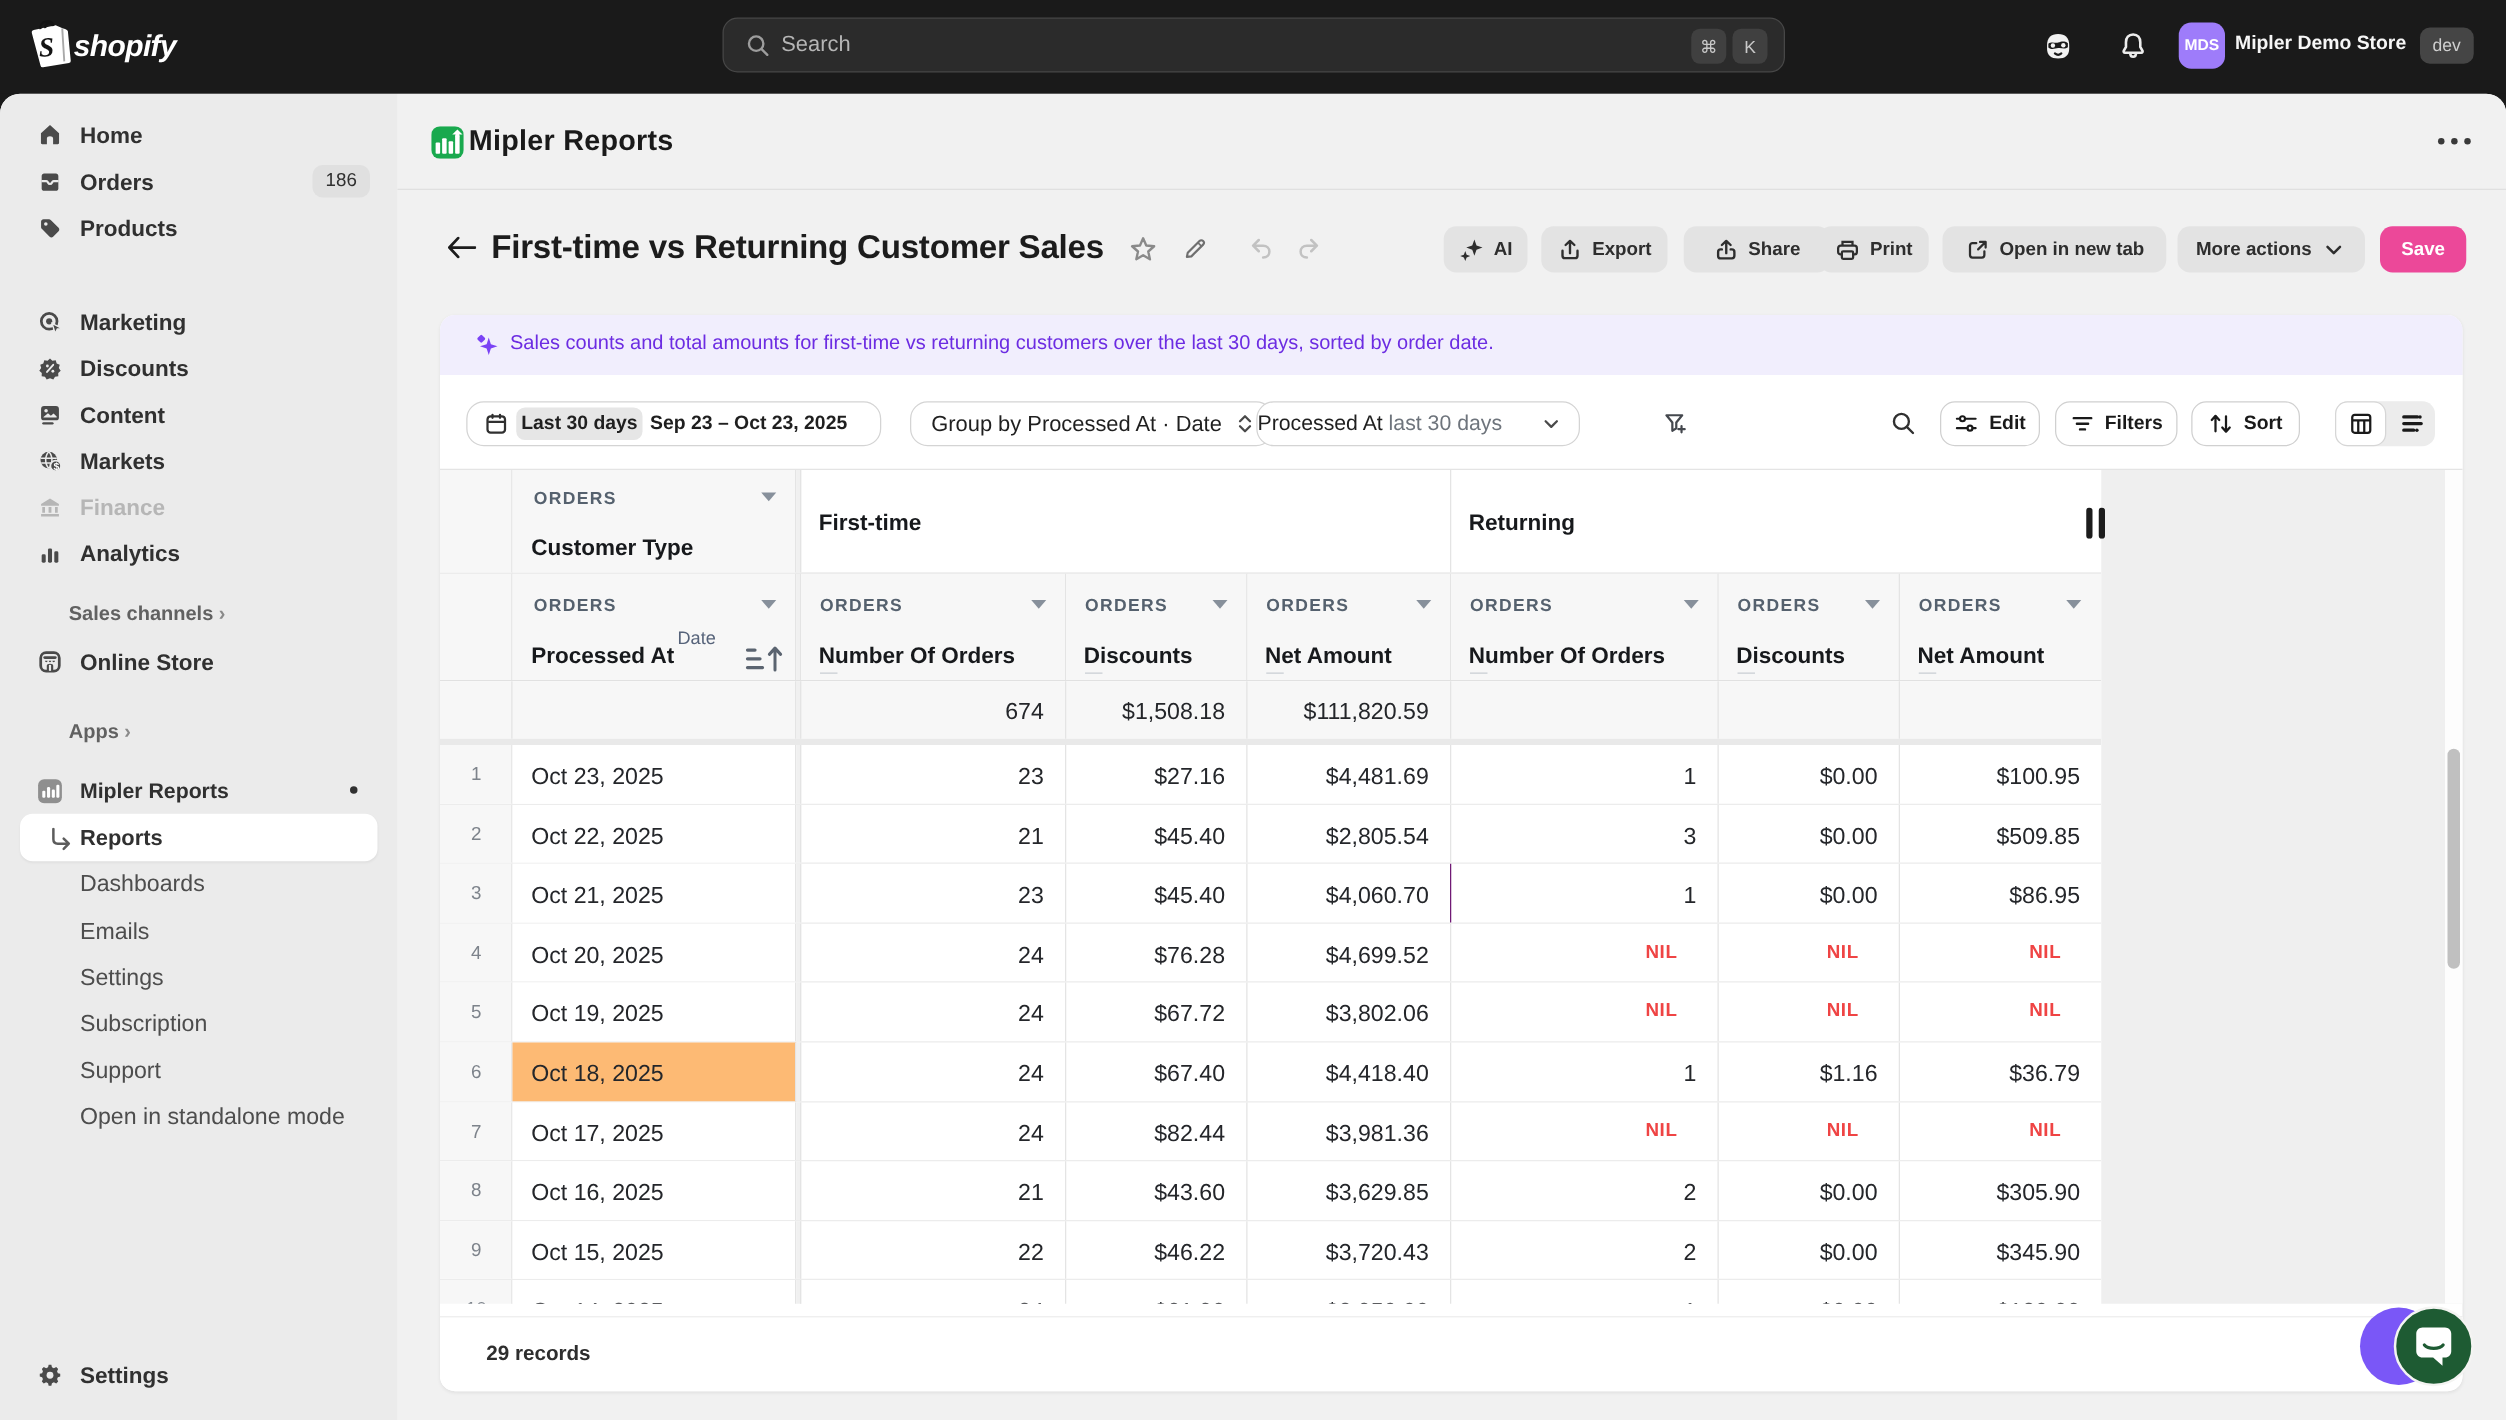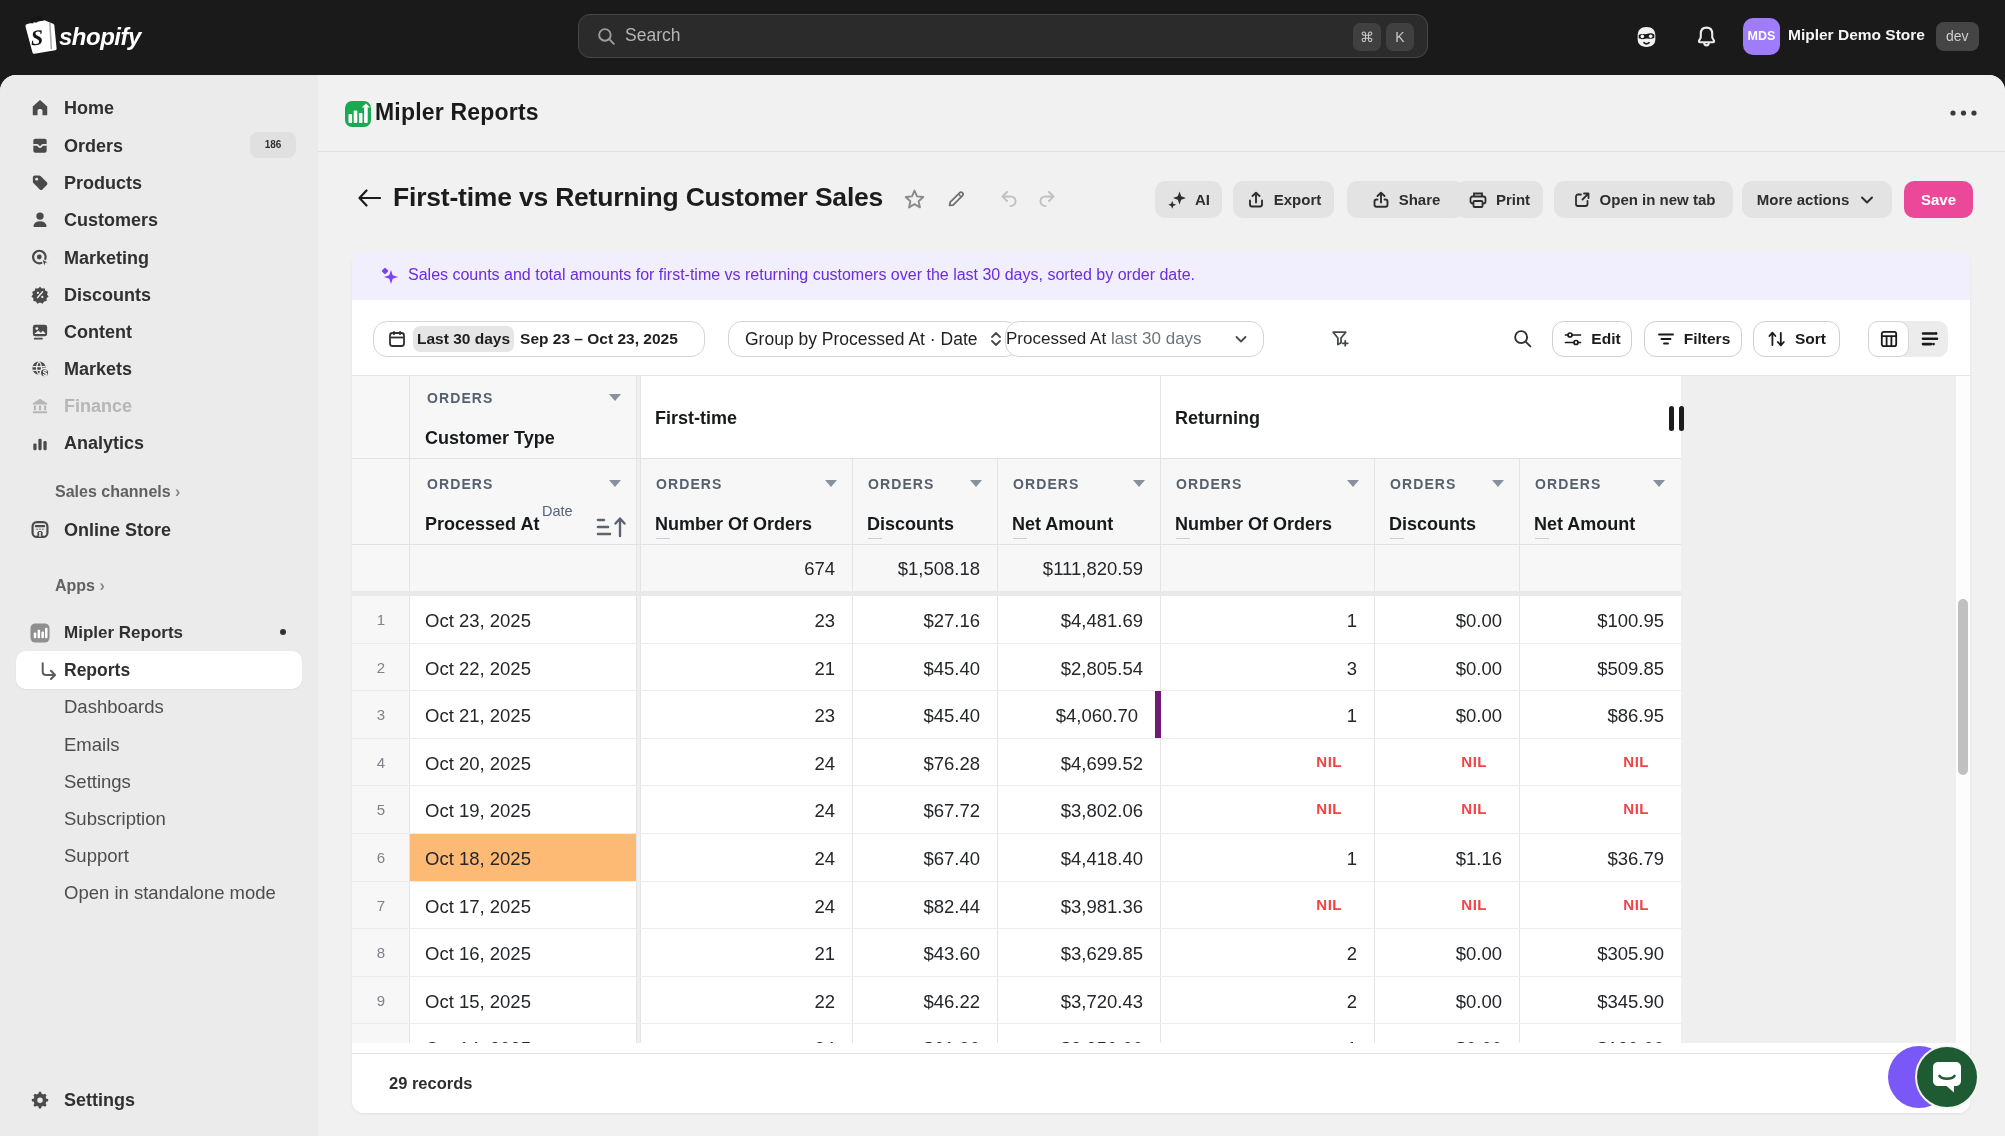--- a/index.html
+++ b/index.html
@@ -18,21 +18,21 @@
 #devbadge { position:absolute; left:1936px; top:22px; padding:0 10px; height:29px; background:#454545; border-radius:8px; color:#cfcfcf; font-size:14px; line-height:29px; }
 
 #frame { position:absolute; top:75px; left:0; width:2005px; height:1061px; background:#f1f1f1; border-radius:16px 16px 0 0; overflow:hidden; }
 
 #sidebar { position:absolute; left:0; top:0; width:318px; height:1061px; background:#ebebeb; }
 .nav { position:absolute; left:0; width:318px; height:38px; }
 .nav .ic { position:absolute; left:30px; top:9px; width:20px; height:20px; }
 .nav .tx { position:absolute; left:64px; top:8px; font-size:18px; font-weight:700; color:#303030; line-height:22px; }
 .nav .tx.reg { font-weight:400; color:#4d4d4d; font-size:18.5px; }
 .shead { position:absolute; left:28px; font-size:16px; font-weight:700; color:#616161;margin-left:27px; }
-.badge186 { position:absolute; left:250px; top:5px; width:46px; height:26px; background:#e0e0e0; border-radius:8px; font-size:10px; color:#303030; text-align:center; line-height:26px; font-weight:700; }
+.badge186 { position:absolute; left:250px; top:5px; width:46px; height:26px; background:#e0e0e0; border-radius:8px; font-size:15px; color:#303030; text-align:center; line-height:26px; font-weight:400; }
 #selpill { position:absolute; left:16px; top:576px; width:286px; height:38px; background:#fff; border-radius:10px; box-shadow:0 1px 2px rgba(0,0,0,.05); }
 
 #main { position:absolute; left:318px; top:0; width:1687px; height:1061px; background:#f1f1f1; }
 #appheader { position:absolute; left:0; top:0; width:1687px; height:77px; border-bottom:1px solid #e0e0e0; }
 #appicon { position:absolute; left:27px; top:26px; }
 #apptitle { position:absolute; left:57px; top:24px; font-size:23px; font-weight:700; color:#1a1a1a; letter-spacing:0.2px; }
 
 
 #backarrow { position:absolute; left:40px; top:114px; }
 #pagetitle { position:absolute; left:75px; top:107px; font-size:26.5px; font-weight:700; color:#1c1c1c; letter-spacing:-0.2px; }
@@ -121,27 +121,20 @@
         </svg>
         <div class="tx">Orders</div>
         <div class="badge186">186</div>
       </div>
 <div class="nav" style="top:89px;">
         <svg class="ic" width="20" height="21" viewBox="0 0 20 21">
           <path d="M2.5 4.5 C2.5 3.4 3.4 2.5 4.5 2.5 L9.2 2.5 C9.7 2.5 10.2 2.7 10.6 3.1 L17.2 9.7 C18 10.5 18 11.8 17.2 12.6 L12.6 17.2 C11.8 18 10.5 18 9.7 17.2 L3.1 10.6 C2.7 10.2 2.5 9.7 2.5 9.2 Z" fill="#4a4a4a"></path>
           <circle cx="6.5" cy="6.5" r="1.5" fill="#ebebeb"></circle>
         </svg>
         <div class="tx">Products</div>
-      </div>
-<div class="nav" style="top:126px;">
-        <svg class="ic" width="20" height="21" viewBox="0 0 20 21">
-          <circle cx="10" cy="6.4" r="3.9" fill="#4a4a4a"></circle>
-          <path d="M10 11.8 C13.8 11.8 16.4 13.8 16.9 16.6 C17 17.3 16.5 17.9 15.8 17.9 L4.2 17.9 C3.5 17.9 3 17.3 3.1 16.6 C3.6 13.8 6.2 11.8 10 11.8 Z" fill="#4a4a4a"></path>
-        </svg>
-        <div class="tx">Customers</div>
       </div>
 <div class="nav" style="top:163.5px;">
         <svg class="ic" width="20" height="21" viewBox="0 0 20 21">
           <circle cx="9.3" cy="9.5" r="6.6" fill="none" stroke="#4a4a4a" stroke-width="2.3"></circle>
           <circle cx="9.3" cy="9.5" r="2.6" fill="#4a4a4a"></circle>
           <path d="M11.8 11.3 L14.3 19.6 L16.2 15.9 L20.2 15.7 Z" fill="#4a4a4a" stroke="#ebebeb" stroke-width="1.2"></path>
         </svg>
         <div class="tx">Marketing</div>
       </div>
 <div class="nav" style="top:200.5px;">
@@ -538,21 +531,21 @@
 <div class="cell" style="left:58px;width:227px;background:#fff;border-right:1px solid #e4e4e4;">
               <div class="datec" style="top:14px;">Oct 21, 2025</div>
             </div>
 <div class="cell" style="left:285px;width:4px;background:#f0f0f0;border-right:1px solid #e4e4e4;"></div>
 <div class="cell" style="left:289px;width:212px;border-right:1px solid #e4e4e4;">
               <div class="num" style="top:14px;">23</div>
             </div>
 <div class="cell" style="left:501px;width:145px;border-right:1px solid #e4e4e4;">
               <div class="num" style="top:14px;">$45.40</div>
             </div>
-<div class="cell" style="left:646px;width:163px;border-right:6px solid #701a75;">
+<div class="cell" style="left:646px;width:163px;border-right:1px solid #701a75;">
               <div class="num" style="top:14px;">$4,060.70</div>
             </div>
 <div class="cell" style="left:809px;width:214px;border-right:1px solid #e4e4e4;">
               <div class="num" style="top:14px;">1</div>
             </div>
 <div class="cell" style="left:1023px;width:145px;border-right:1px solid #e4e4e4;">
               <div class="num" style="top:14px;">$0.00</div>
             </div>
 <div class="cell" style="left:1168px;width:161px;">
               <div class="num" style="top:14px;">$86.95</div>

